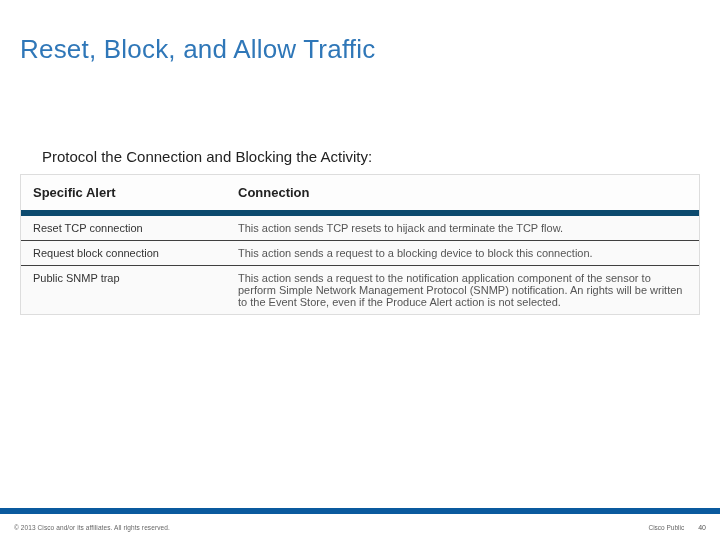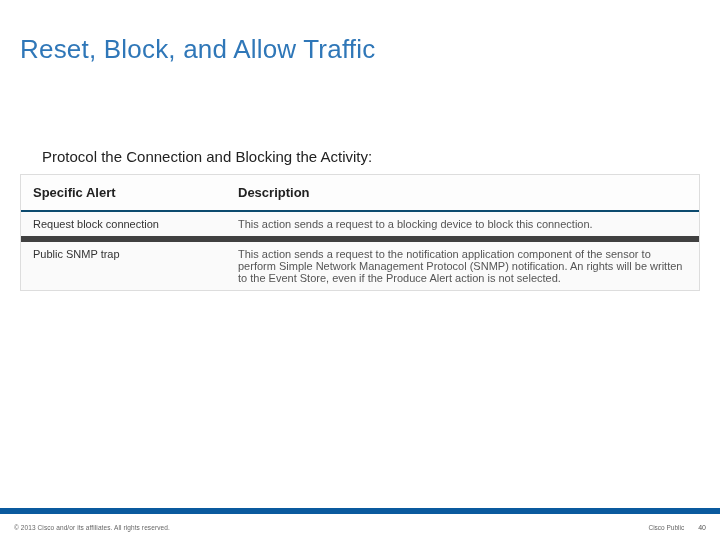--- a/index.html
+++ b/index.html
@@ -22,27 +22,27 @@
     border: 1px solid #ddd; background: #fafafa;
   }
   .tbl {
     width: 100%; border-collapse: collapse;
     font-size: 11px;
   }
   .tbl th {
     text-align: left; background: #fdfdfd; color: #222;
     font-weight: 700; font-size: 13px;
     padding: 10px 10px 10px 12px;
-    border-bottom: 2px solid #0c4a6e;
+    border-bottom: 6px solid #0c4a6e;
   }
   .tbl th:first-child { width: 205px; }
   .tbl td {
     padding: 6px 10px 6px 12px;
     color: #555; vertical-align: top;
-    border-top: 6px solid #404040;
+    border-top: 1px solid #404040;
   }
   .tbl td.alert-name { color: #333; }
   .tbl tbody tr:first-child td { border-top: none; }
   .accentbar {
     position: absolute; left: 0; right: 0; bottom: 26px; height: 6px;
     background: #0a5a9e;
   }
   .footer {
     position: absolute; left: 0; right: 0; bottom: 0; height: 26px;
     display: flex; align-items: center; justify-content: space-between;
@@ -60,24 +60,28 @@
 
   <div class="title">Reset, Block, and Allow Traffic</div>
 
   <div class="subhead">Protocol the Connection and Blocking the Activity:</div>
 
   <div class="tablewrap">
     <table class="tbl">
       <thead>
         <tr>
           <th>Specific Alert</th>
-          <th>Description</th>
+          <th>Connection</th>
         </tr>
       </thead>
       <tbody>
+        <tr>
+          <td class="alert-name">Reset TCP connection</td>
+          <td>This action sends TCP resets to hijack and terminate the TCP flow.</td>
+        </tr>
         <tr>
           <td class="alert-name">Request block connection</td>
           <td>This action sends a request to a blocking device to block this connection.</td>
         </tr>
         <tr>
           <td class="alert-name">Public SNMP trap</td>
           <td>This action sends a request to the notification application component of the sensor to perform Simple Network Management Protocol (SNMP) notification. An rights will be written to the Event Store, even if the Produce Alert action is not selected.</td>
         </tr>
       </tbody>
     </table>

